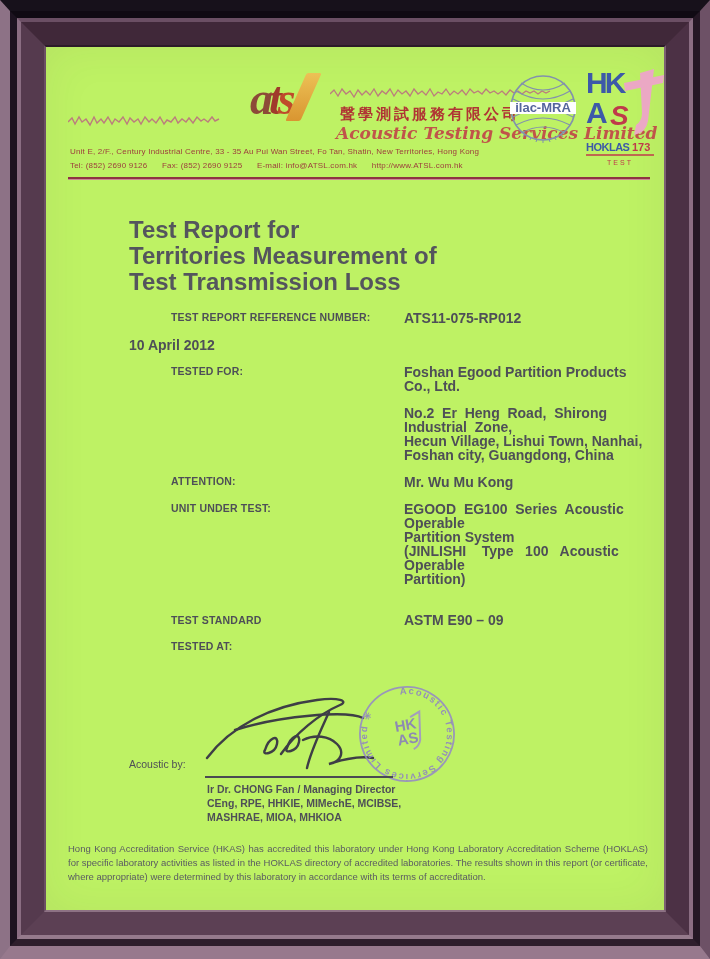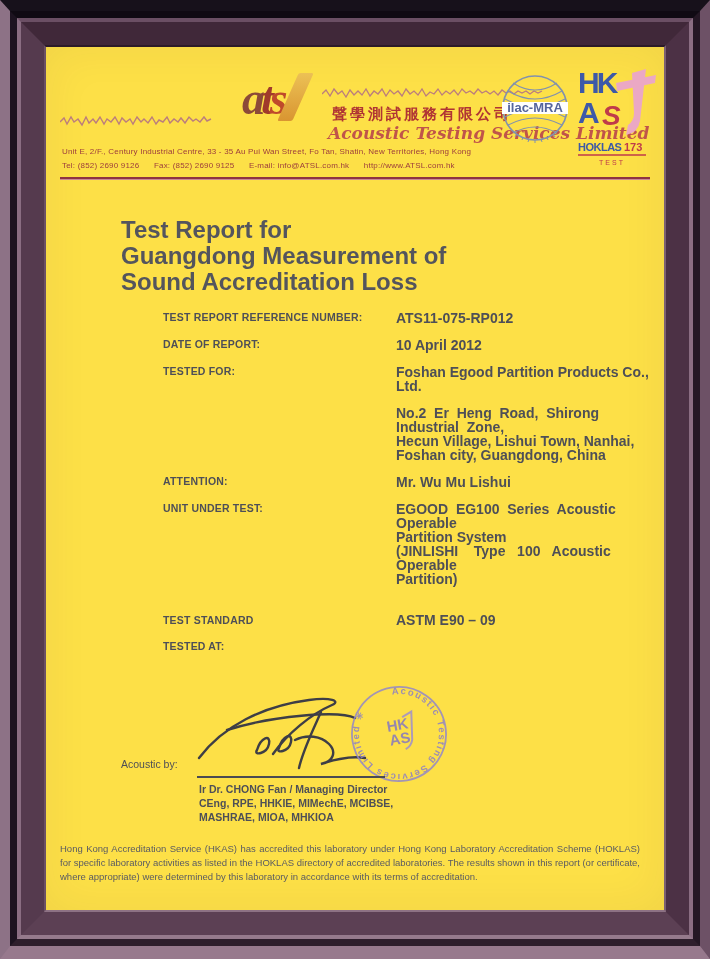--- a/index.html
+++ b/index.html
@@ -16,22 +16,22 @@
         border-style:solid; border-width:4px;
         border-color:#6b4f64 #8a6d82 #957a8c #8a6d82; }
   .f4 { width:100%; height:100%;
         border-style:solid; border-width:23px;
         border-color:#402839 #4c3145 #5c4054 #553a4e; }
   .f5 { width:100%; height:100%;
         border-style:solid; border-width:2px;
         border-color:#2c1b28 #7c6173 #8d7284 #6b5064; }
 
   
-  .page { width:100%; height:100%; background:#fde047; position:relative;
-          padding:18px 14px 0 14px; overflow:hidden; color:#53545c;
+  .page { width:100%; height:100%; background:#bef264; position:relative;
+          padding:18px 14px 0 22px; overflow:hidden; color:#53545c;
           box-shadow: inset 0 0 45px rgba(70,45,70,.07); }
 
   
   .header { position:relative; height:118px; }
   .atsl-logo { position:absolute; left:182px; top:8px; display:flex; align-items:flex-end; }
   .atsl-letters { font-family:"Liberation Serif", serif; font-weight:bold; font-style:italic;
                   font-size:46px; line-height:40px; letter-spacing:-4px; }
   .atsl-letters .la { color:#8c4a38; } .atsl-letters .lt { color:#a03a2b; } .atsl-letters .ls { color:#bf4a2b; }
   .atsl-slash { width:15px; height:48px; background:linear-gradient(#ecc155,#d99531);
                 transform:skewX(-24deg); margin:0 0 -2px 4px; border-radius:2px; }
@@ -132,46 +132,45 @@
           <text x="26" y="58" font-size="28" font-weight="bold" font-style="italic" fill="#bf3a4a">S</text>
           <text x="2" y="84" font-size="11" font-weight="bold" fill="#3d59a8" letter-spacing="-0.5">HOKLAS</text>
           <text x="48" y="84" font-size="11" font-weight="bold" fill="#bf3a4a">173</text>
           <line x1="2" y1="88" x2="70" y2="88" stroke="#bf3a4a" stroke-width="1.4"></line>
           <text x="36" y="98" text-anchor="middle" font-size="7" fill="#bf3a4a" letter-spacing="2">TEST</text>
         </svg>
       </div>
 
       <div class="title">
         <div>Test Report for</div>
-        <div>Guangdong Measurement of</div>
-        <div>Sound Accreditation Loss</div>
+        <div>Territories Measurement of</div>
+        <div>Test Transmission Loss</div>
       </div>
 
       <div class="fields">
         <div class="frow">
           <span class="lab">TEST REPORT REFERENCE NUMBER:</span>
           <span class="val">ATS11-075-RP012</span>
         </div>
         <div class="frow">
-          <span class="lab">DATE OF REPORT:</span>
           <span class="val">10 April 2012</span>
         </div>
         <div class="frow">
           <span class="lab">TESTED FOR:</span>
           <span class="val">Foshan Egood Partition Products Co., Ltd.</span>
         </div>
         <div class="frow">
           <span class="lab"></span>
           <span class="val">No.2  Er  Heng  Road,  Shirong  Industrial  Zone,
 Hecun Village, Lishui Town, Nanhai,
 Foshan city, Guangdong, China</span>
         </div>
         <div class="frow">
           <span class="lab">ATTENTION:</span>
-          <span class="val">Mr. Wu Mu Lishui</span>
+          <span class="val">Mr. Wu Mu Kong</span>
         </div>
         <div class="frow">
           <span class="lab">UNIT UNDER TEST:</span>
           <span class="val">EGOOD  EG100  Series  Acoustic  Operable
 Partition System
 (JINLISHI    Type   100   Acoustic    Operable
 Partition)</span>
         </div>
         <div class="frow gap-lg">
           <span class="lab">TEST STANDARD</span>

